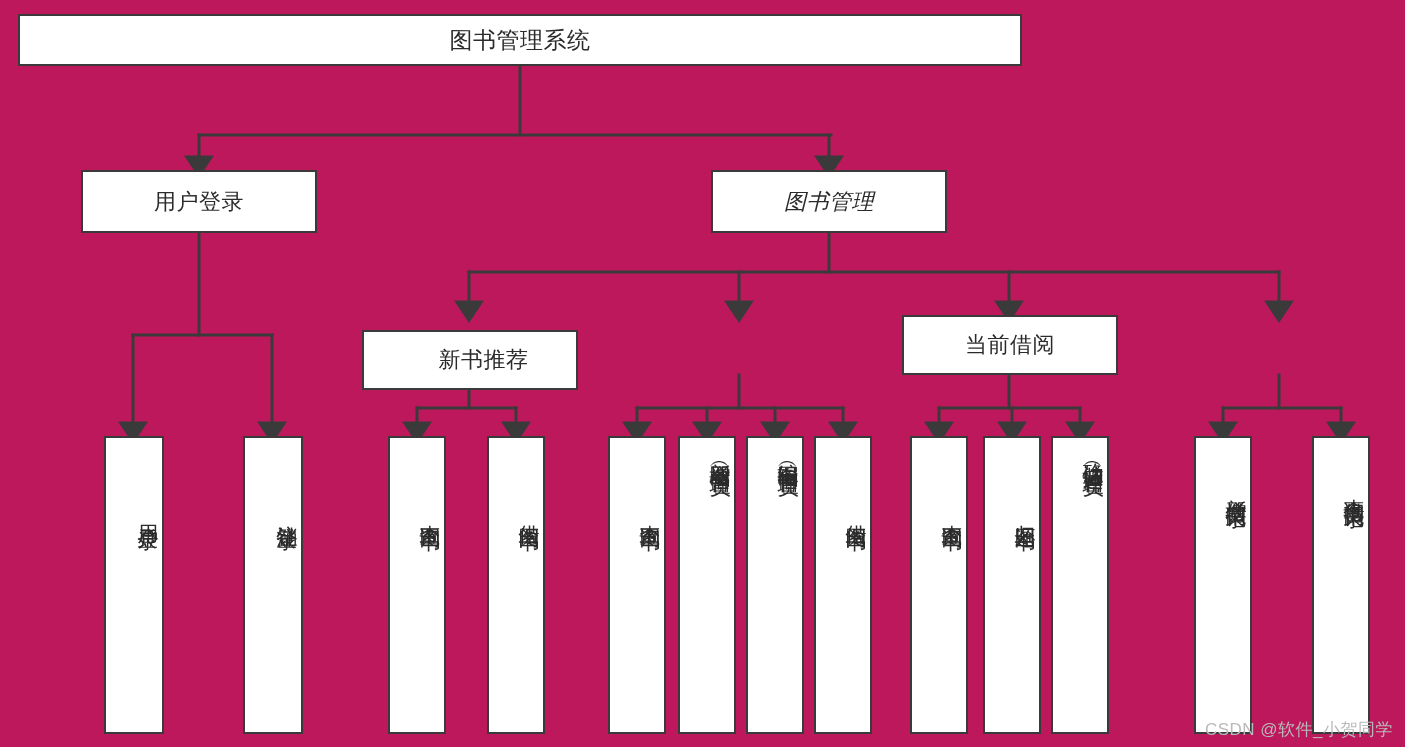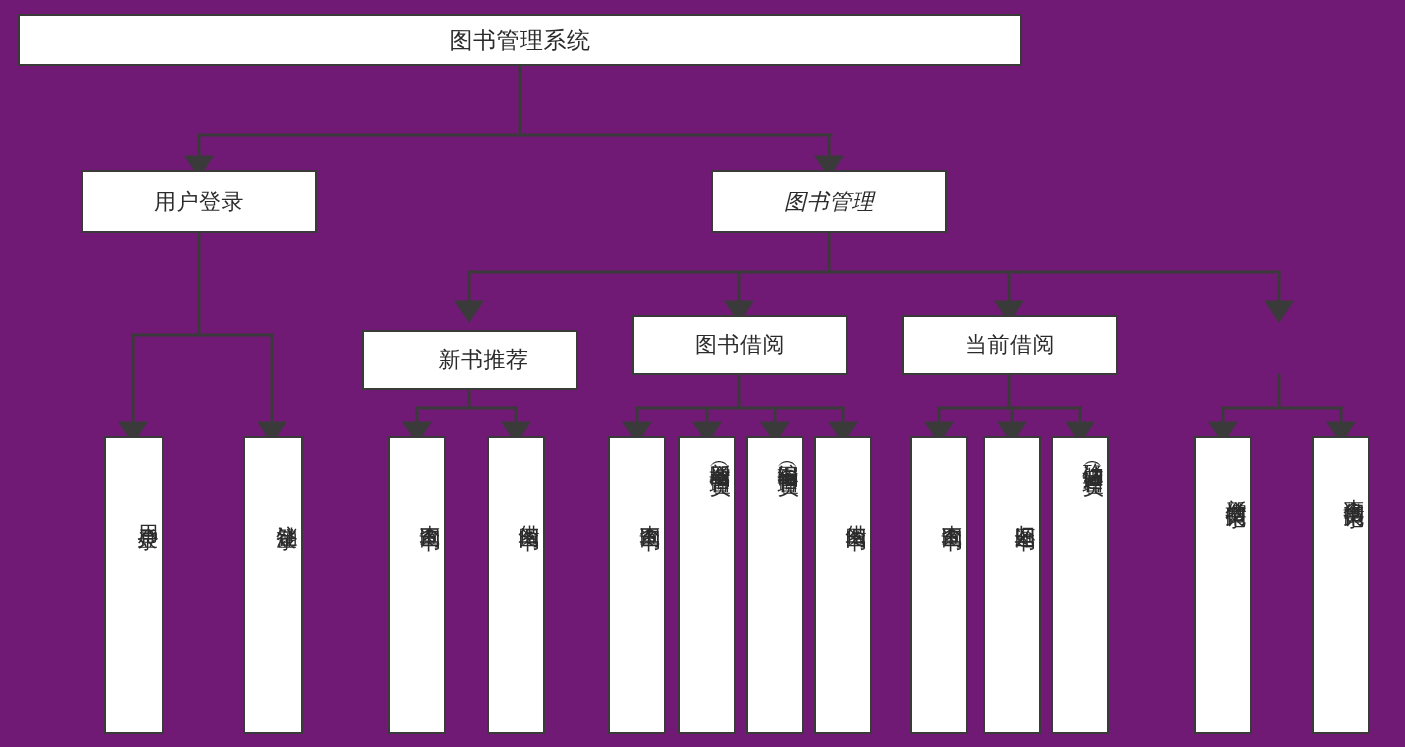--- a/index.html
+++ b/index.html
@@ -10,21 +10,21 @@
   body {
     width: 1405px;
     height: 747px;
     font-family: "Liberation Sans", "DejaVu Sans", sans-serif;
     overflow: hidden;
   }
   #canvas {
     position: relative;
     width: 1405px;
     height: 747px;
-    background: #701a75;
+    background: #be185d;
   }
   #edges {
     position: absolute;
     left: 0;
     top: 0;
     width: 1405px;
     height: 747px;
   }
   .node {
     position: absolute;
@@ -134,23 +134,20 @@
   <div class="node" style="left:81px; top:170px; width:236px; height:63px;">
     <span class="label">用户登录</span>
   </div>
   <div class="node" style="left:711px; top:170px; width:236px; height:63px;font-style:italic;">
     <span class="label">图书管理</span>
   </div>
 
   <div class="node" style="left:362px; top:330px; width:216px; height:60px;padding-left:27px;">
     <span class="label">新书推荐</span>
   </div>
-  <div class="node" style="left:632px; top:315px; width:216px; height:60px;">
-    <span class="label">图书借阅</span>
-  </div>
   <div class="node" style="left:902px; top:315px; width:216px; height:60px;justify-content:center;">
     <span class="label">当前借阅</span>
   </div>
 
   <div class="node leaf pad-top-lg" style="left:104px; top:436px; width:60px; height:298px;">
     <span class="label">用户登录</span>
   </div>
   <div class="node leaf pad-top-lg" style="left:243px; top:436px; width:60px; height:298px;">
     <span class="label">注销登录</span>
   </div>
@@ -185,13 +182,14 @@
     <span class="label">确认归还（管理员）</span>
   </div>
 
   <div class="node leaf pad-top" style="left:1194px; top:436px; width:58px; height:298px;">
     <span class="label">新增借阅记录</span>
   </div>
   <div class="node leaf pad-top" style="left:1312px; top:436px; width:58px; height:298px;">
     <span class="label">查询借阅记录</span>
   </div>
 
+  <div id="watermark">CSDN @软件_小贺同学</div>
 </div>
 
 </body></html>

